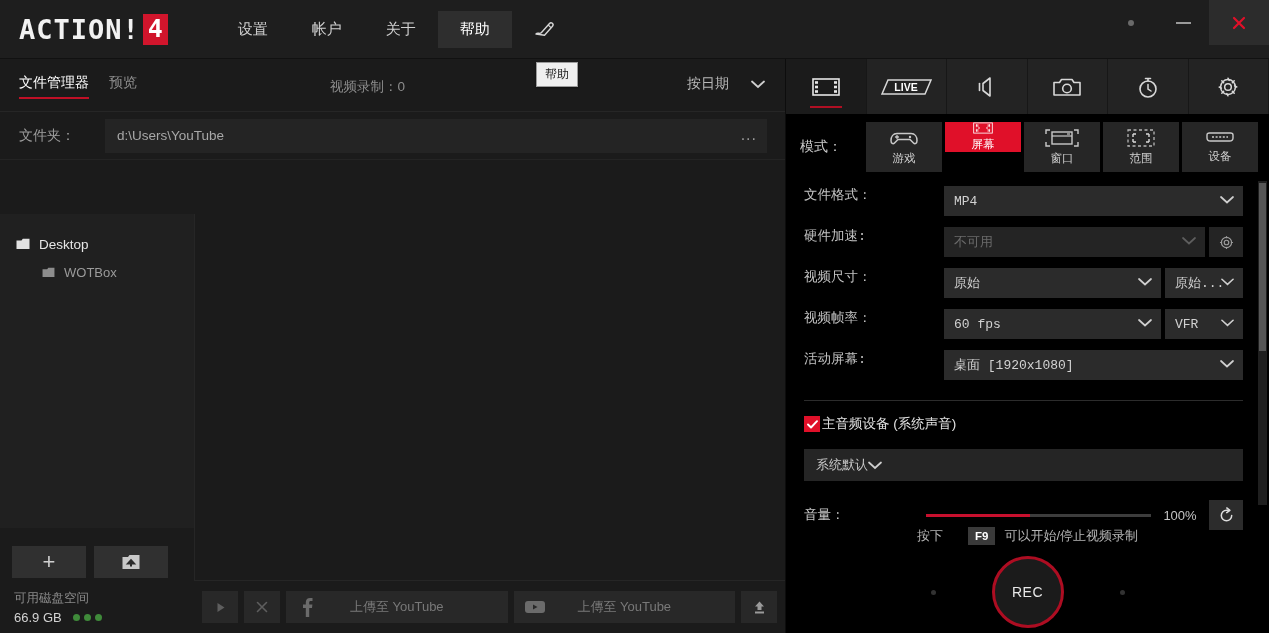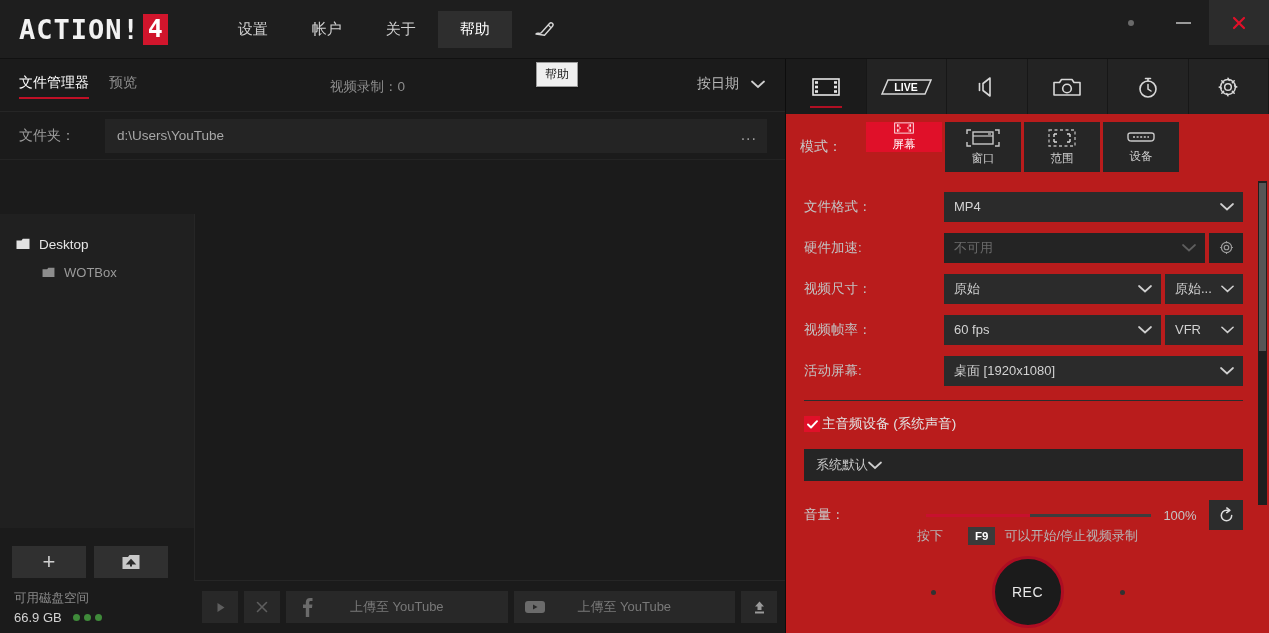--- a/index.html
+++ b/index.html
@@ -67,21 +67,21 @@
   .subtab.active::after {
     content: ""; position: absolute; left: 0; right: 0; bottom: -3px;
     height: 2px; background: #c01026;
   }
   .reccount {
     position: absolute; left: 330px; top: 19px;
     font-size: 13.5px; color: #8c8c8c;
   }
   .sortsel {
     position: absolute; right: 20px; top: 16px;
-    display: flex; align-items: center; gap: 12px; cursor: pointer;
+    display: flex; align-items: center; gap: 22px; cursor: pointer;
   }
   .sortsel .lbl { font-size: 14px; color: #b9b9b9; }
 
   .tooltip {
     position: absolute; left: 536px; top: 62px;
     background: #efefef; color: #222; font-size: 12px;
     border: 1px solid #9b9b9b; padding: 3px 8px; z-index: 40;
     box-shadow: 0 1px 2px rgba(0,0,0,.4);
   }
 
@@ -143,21 +143,21 @@
   .bb-up {
     flex: 1; height: 32px; background: #282828; display: flex; align-items: center;
     cursor: pointer; position: relative;
   }
   .bb-up .upicon { width: 42px; display: flex; align-items: center; justify-content: center; }
   .bb-up .uplabel { font-size: 13px; color: #787878; flex: 1; text-align: center; padding-right: 42px; }
 
   
   .rightpanel {
     position: absolute; left: 785px; top: 59px; width: 484px; height: 574px;
-    background: #b91c1c; border-left: 1px solid #0d0d0d;
+    background: #000000; border-left: 1px solid #0d0d0d;
   }
   .modetabs { display: flex; height: 55px; }
   .modetab {
     flex: 1; display: flex; align-items: center; justify-content: center;
     background: #232323; cursor: pointer; position: relative;
     border-right: 1px solid #171717;
   }
   .modetab:first-child { background: #1b1b1b; }
   .modetab.active::after {
     content: ""; position: absolute; bottom: 6px; left: 50%; transform: translateX(-50%);
@@ -173,21 +173,21 @@
   .modebtn {
     width: 76px; height: 50px; background: #262626;
     display: flex; flex-direction: column; align-items: center; justify-content: center;
     gap: 3px; cursor: pointer;
   }
   .modebtn.sel { background: #e01029; }
   .modebtn .mtxt { font-size: 11.5px; color: #cfcfcf; }
   .modebtn.sel .mtxt { color: #ffffff; }
 
   .settings { padding: 10px 26px 0 18px; position: relative; }
-  .srow { display: flex; align-items: center; height: 41px; }
+  .srow { display: flex; height: 41px; font-family: Liberation Mono, monospace; }
   .srow .slabel { font-size: 13.5px; color: #c2c2c2; width: 140px; flex: none; }
   .sel {
     flex: 1; height: 30px; background: #2b2b2b; display: flex; align-items: center;
     padding: 0 10px; font-size: 13px; color: #d2d2d2; cursor: pointer; position: relative;
   }
   .sel.disabled { background: #242424; color: #6a6a6a; cursor: default; }
   .sel .chev { position: absolute; right: 9px; top: 50%; transform: translateY(-50%); }
   .sel-sm { flex: none; width: 78px; margin-left: 4px; }
   .gearbox {
     width: 34px; height: 30px; background: #242424; margin-left: 4px;
@@ -436,20 +436,29 @@
           <path d="M12 3.2 L13.2 5.4 M12 20.8 L10.8 18.6 M20.8 12 L18.6 10.8 M3.2 12 L5.4 13.2
                    M18.2 5.8 L16.4 7.6 M5.8 18.2 L7.6 16.4 M18.2 18.2 L16.4 16.4 M5.8 5.8 L7.6 7.6" stroke="#d8d8d8" stroke-width="1.5" stroke-linecap="round"></path>
           <circle cx="12" cy="12" r="7.4" fill="none" stroke="#d8d8d8" stroke-width="1.5"></circle>
         </svg>
       </div>
     </div>
 
     <div class="moderow">
       <span class="mlabel">模式：</span>
       <div class="modebtns">
+        <div class="modebtn">
+          <svg width="30" height="19" viewBox="0 0 30 19">
+            <path d="M8 4.5 L22 4.5 C26 4.5 28 8 28 11.5 C28 14.5 26 15.5 24.5 14 L21 10.5 L9 10.5 L5.5 14
+                     C4 15.5 2 14.5 2 11.5 C2 8 4 4.5 8 4.5 Z" fill="none" stroke="#c9c9c9" stroke-width="1.5"></path>
+            <path d="M8 6.5 L8 9.5 M6.5 8 L9.5 8" stroke="#c9c9c9" stroke-width="1.3" stroke-linecap="round"></path>
+            <circle cx="21" cy="8" r="1.2" fill="#c9c9c9"></circle>
+          </svg>
+          <span class="mtxt">游戏</span>
+        </div>
         <div class="modebtn sel">
           <svg width="34" height="20" viewBox="0 0 34 20">
             <rect x="1.5" y="1.5" width="31" height="17" fill="none" stroke="#ffffff" stroke-width="1.4"></rect>
             <path d="M6 5 L11 10 M6 5 L6 8 M6 5 L9 5" stroke="#ffffff" stroke-width="1.3" stroke-linecap="round"></path>
             <path d="M28 5 L23 10 M28 5 L28 8 M28 5 L25 5" stroke="#ffffff" stroke-width="1.3" stroke-linecap="round"></path>
             <path d="M6 15 L11 10 M6 15 L6 12 M6 15 L9 15" stroke="#ffffff" stroke-width="1.3" stroke-linecap="round"></path>
             <path d="M28 15 L23 10 M28 15 L28 12 M28 15 L25 15" stroke="#ffffff" stroke-width="1.3" stroke-linecap="round"></path>
           </svg>
           <span class="mtxt">屏幕</span>
         </div>

